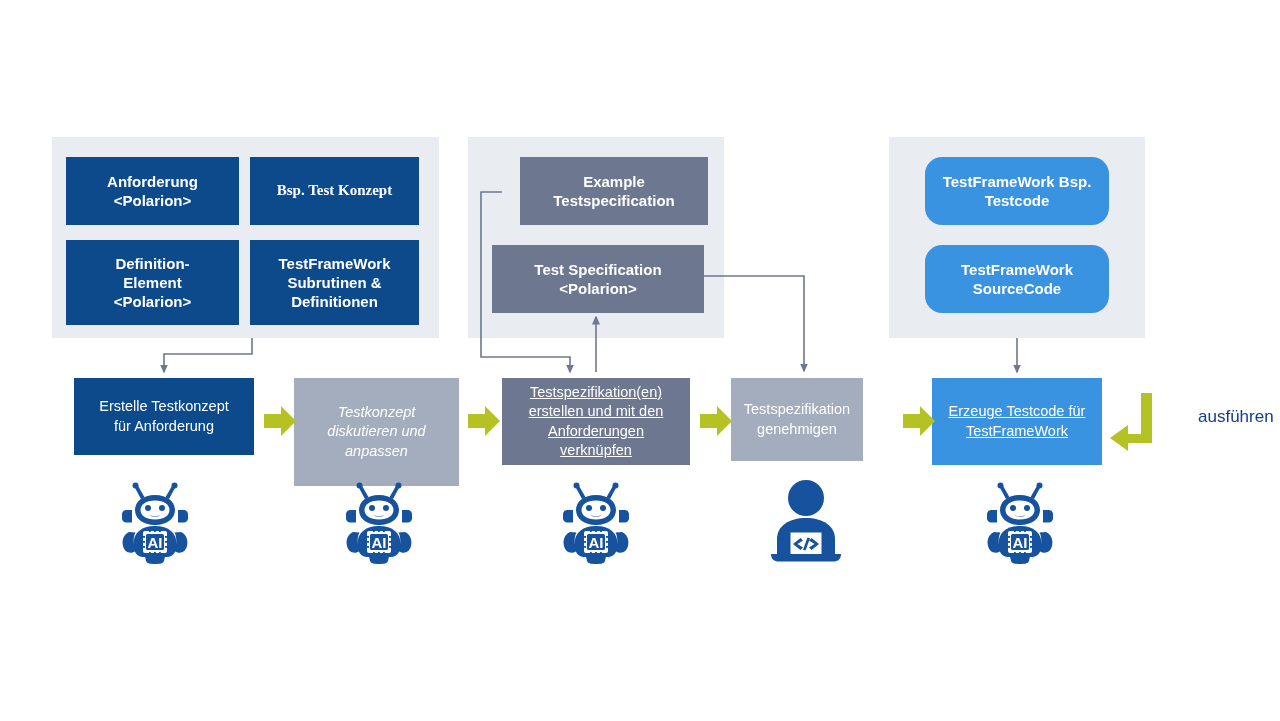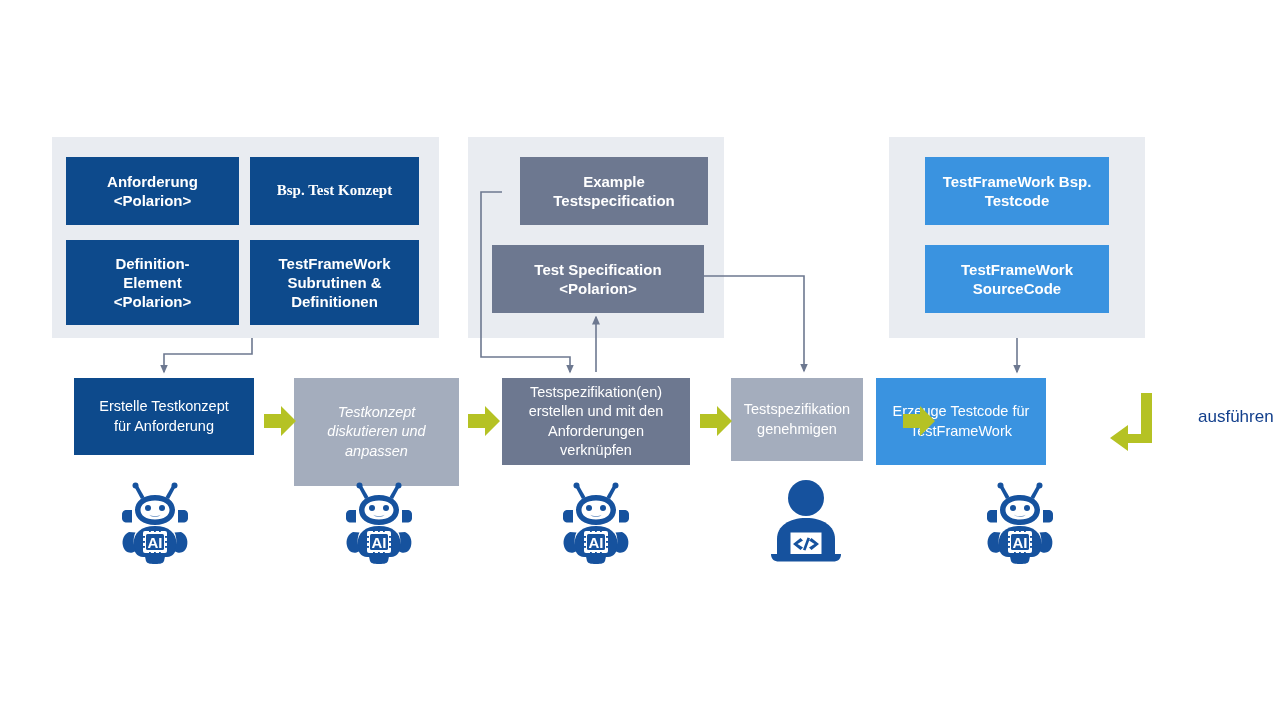--- a/index.html
+++ b/index.html
@@ -34,37 +34,37 @@
     justify-content: center;
     text-align: center;
     color: #ffffff;
     font-weight: bold;
     font-size: 15px;
     line-height: 1.28;
     padding: 2px 6px;
   }
   .srcbox.navy { background: #0d4a8c; }
   .srcbox.slate { background: #6d7890; }
-  .srcbox.brightblue { background: #3a93e0; }
+  .srcbox.brightblue { background: #3a93e0; border-radius: 17px; }
 
   .procbox {
     position: absolute;
     box-sizing: border-box;
     display: flex;
     align-items: center;
     justify-content: center;
     text-align: center;
     color: #ffffff;
     font-size: 14.5px;
     line-height: 1.32;
     padding: 2px 7px;
   }
   .procbox.navy { background: #0d4a8c; }
   .procbox.lightgrey { background: #a4adbd; }
-  .procbox.slate { background: #6d7890; }
+  .procbox.slate { background: #6d7890; text-decoration: underline; }
   .procbox.brightblue { background: #3a93e0; }
 
   .svg-layer {
     position: absolute;
     left: 0; top: 0;
     width: 1280px;
     height: 721px;
     pointer-events: none;
   }
   .icon-wrap {
@@ -190,21 +190,21 @@
     </div>
   </div>
 
   <div class="procbox lightgrey" style="left:731px; top:378px; width:132px; height:83px;">
     <div>
       <span>Testspezifikation</span><br>
       <span>genehmigen</span>
     </div>
   </div>
 
-  <div class="procbox brightblue" style="left:876px; top:378px; width:170px; height:87px;">
+  <div class="procbox brightblue" style="left:932px; top:378px; width:170px; height:87px;text-decoration:underline;">
     <div>
       <span>Erzeuge Testcode für</span><br>
       <span>TestFrameWork</span>
     </div>
   </div>
 
   <svg class="svg-layer" viewBox="0 0 1280 721">
     <g>
       <path d="M264,414 L281,414 L281,406 L296,421 L281,436 L281,428 L264,428 z" fill="#b5c224"></path>
     </g>

